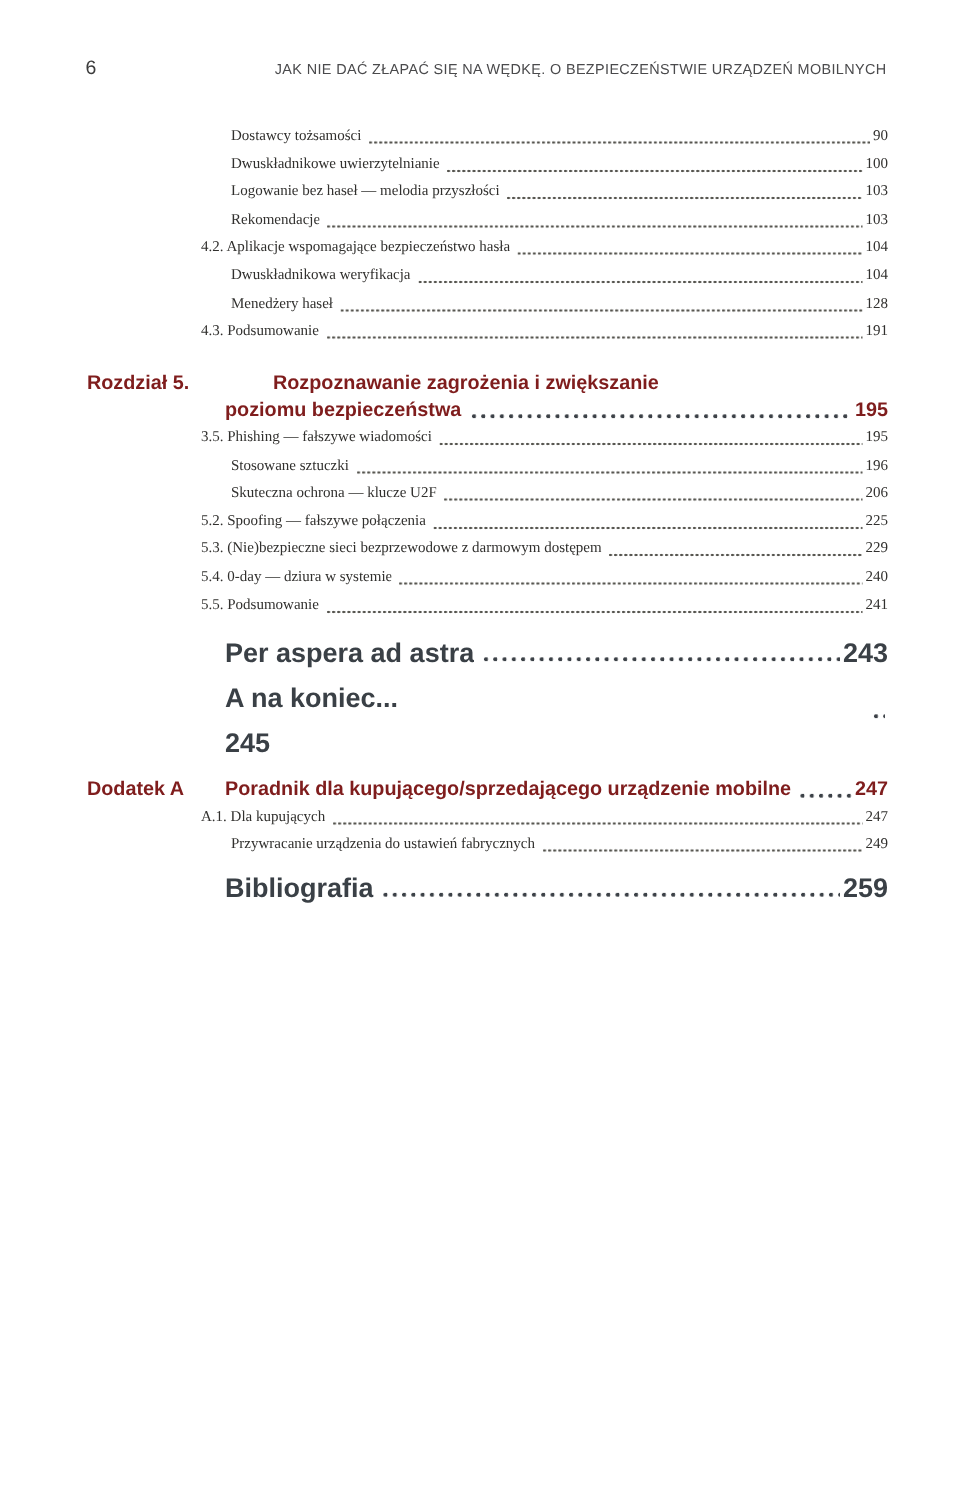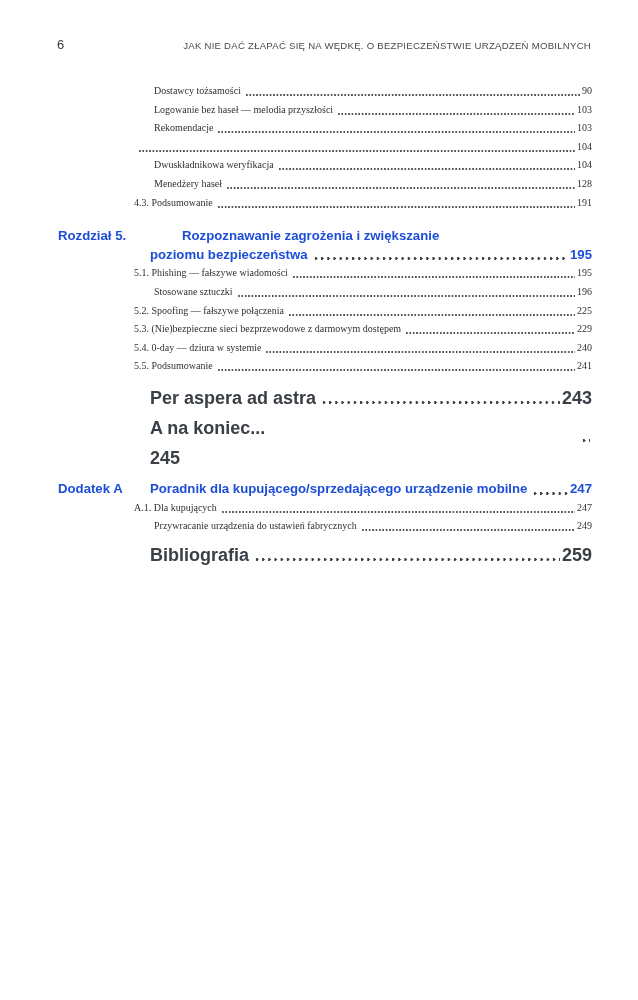--- a/index.html
+++ b/index.html
@@ -61,21 +61,21 @@
   .num  { padding-left:77px; }
   .boldrow {
     padding-left:93px;
     font-family:"Liberation Sans","DejaVu Sans",sans-serif;
     font-weight:bold; font-size:18px; color:#3a4046;
     line-height:19px;
   }
   .chapter {
     position:relative; padding-left:93px;
     font-family:"Liberation Sans","DejaVu Sans",sans-serif;
-    font-weight:bold; font-size:13.2px; color:#1d4ed8;
+    font-weight:bold; font-size:13.2px; color:#7f1d1d;
     line-height:18.6px;
   }
   .chlabel { position:absolute; left:1px; top:0; }
   .chline { white-space:nowrap;padding-left:32px; }
   .chrow { display:flex; align-items:flex-start; white-space:nowrap; }
   
   .gap-chapter5 { margin-top:15px; }
   .gap-peraspera { margin-top:13px; }
   .gap-koniec { margin-top:11px;flex-direction:column; }
   .gap-dodatek { margin-top:12px; }
@@ -92,30 +92,36 @@
   </div>
 
   <div class="toc">
 
     <div class="row sub">
       <span class="t">Dostawcy tożsamości</span>
       <span class="leader"></span>
       <span class="pg">90</span>
     </div>
     <div class="row sub">
+      <span class="t">Dwuskładnikowe uwierzytelnianie</span>
+      <span class="leader"></span>
+      <span class="pg">100</span>
+    </div>
+    <div class="row sub">
       <span class="t">Logowanie bez haseł — melodia przyszłości</span>
       <span class="leader"></span>
       <span class="pg">103</span>
     </div>
     <div class="row sub">
       <span class="t">Rekomendacje</span>
       <span class="leader"></span>
       <span class="pg">103</span>
     </div>
     <div class="row num">
+      <span class="t">4.2. Aplikacje wspomagające bezpieczeństwo hasła</span>
       <span class="leader"></span>
       <span class="pg">104</span>
     </div>
     <div class="row sub">
       <span class="t">Dwuskładnikowa weryfikacja</span>
       <span class="leader"></span>
       <span class="pg">104</span>
     </div>
     <div class="row sub">
       <span class="t">Menedżery haseł</span>
@@ -132,28 +138,33 @@
       <span class="chlabel">Rozdział 5.</span>
       <div class="chline">Rozpoznawanie zagrożenia i zwiększanie</div>
       <div class="chrow">
         <span class="t">poziomu bezpieczeństwa</span>
         <span class="leader b"></span>
         <span class="pg">195</span>
       </div>
     </div>
 
     <div class="row num">
-      <span class="t">5.1. Phishing — fałszywe wiadomości</span>
+      <span class="t">3.5. Phishing — fałszywe wiadomości</span>
       <span class="leader"></span>
       <span class="pg">195</span>
     </div>
     <div class="row sub">
       <span class="t">Stosowane sztuczki</span>
       <span class="leader"></span>
       <span class="pg">196</span>
+    </div>
+    <div class="row sub">
+      <span class="t">Skuteczna ochrona — klucze U2F</span>
+      <span class="leader"></span>
+      <span class="pg">206</span>
     </div>
     <div class="row num">
       <span class="t">5.2. Spoofing — fałszywe połączenia</span>
       <span class="leader"></span>
       <span class="pg">225</span>
     </div>
     <div class="row num">
       <span class="t">5.3. (Nie)bezpieczne sieci bezprzewodowe z darmowym dostępem</span>
       <span class="leader"></span>
       <span class="pg">229</span>

